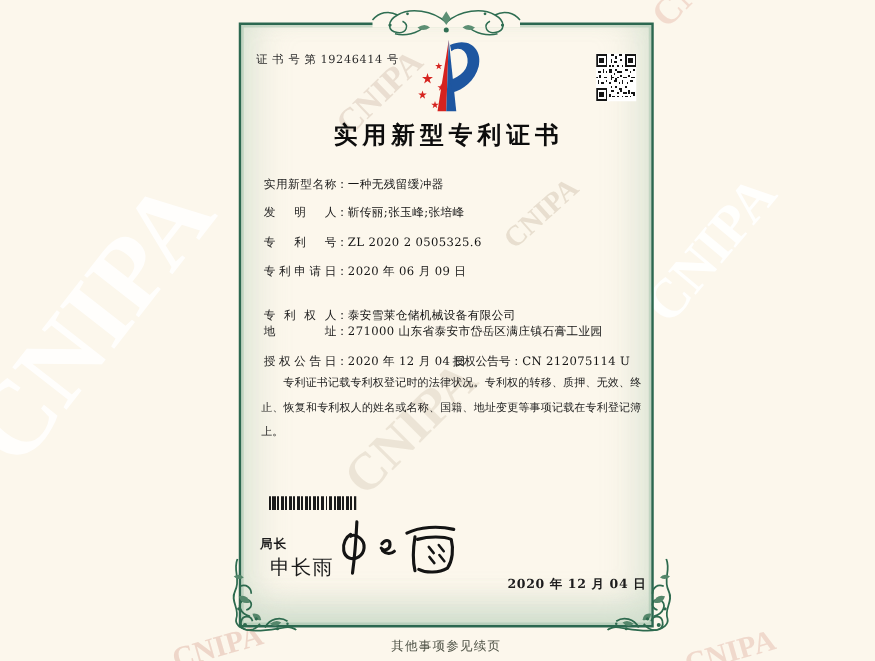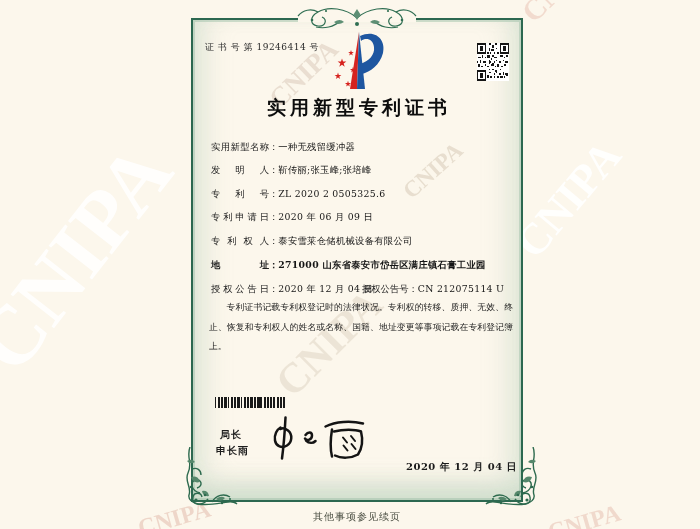--- a/index.html
+++ b/index.html
@@ -47,37 +47,37 @@
   .title{
     position:absolute; left:191px; top:95px; width:332px; text-align:center;
     font-size:19px; font-weight:bold; letter-spacing:4px; text-indent:4px; color:#0d0d0d;
   }
   
   .frow{position:absolute; left:211px; width:302px; font-size:9.3px; white-space:nowrap;}
   .f-label{display:inline-block; width:58px; text-align:justify; text-align-last:justify; color:#222; vertical-align:bottom;}
   .f-colon{color:#222;}
   .f-value{color:#151515; letter-spacing:0.3px;}
   .r1{top:141px;} .r2{top:164px;} .r3{top:188px;} .r4{top:211px;}
-  .r5{top:235px;} .r6{top:259px;font-weight:bold;} .r7{top:283px;}
+  .r5{top:246px;} .r6{top:259px;} .r7{top:283px;}
   .pairB{position:absolute; left:151px; top:0;}
   .pairB .f-label{width:auto; text-align:left; text-align-last:auto;}
   
   .paras{position:absolute; left:209px; top:298px; width:304px;}
   .paras p{
     margin:0; font-size:8.8px; line-height:19.5px; text-indent:2em;
     text-align:justify; color:#1d1d1d;
   }
   
   .barcode{
     position:absolute; left:215px; top:397px; width:70px; height:11px;
     background:repeating-linear-gradient(90deg,#1a1a1a 0 1.5px,#fcf7ec 1.5px 3px,#1a1a1a 3px 5.5px,#fcf7ec 5.5px 6.5px);
   }
   
-  .signer-title{position:absolute; left:220px; top:428px; font-size:10px; font-weight:bold; letter-spacing:1px;}
-  .signer-name{position:absolute; left:216px; top:444px; font-size:10px; font-weight:bold; letter-spacing:1px;}
+  .signer-title{position:absolute; left:208px; top:428px; font-size:10px; font-weight:bold; letter-spacing:1px;}
+  .signer-name{position:absolute; left:216px; top:444px; font-size:16px; font-weight:normal; letter-spacing:1px;}
   .autograph{position:absolute; left:258px; top:412px; width:125px; height:56px;}
   .issue-date{position:absolute; left:406px; top:460px; font-size:10px; font-weight:600; letter-spacing:0.5px;}
   .page-no{position:absolute; left:191px; top:487px; width:332px; text-align:center; font-size:8px; letter-spacing:1px; color:#333;}
   .foot-note{position:absolute; left:191px; top:510px; width:332px; text-align:center; font-size:10px; letter-spacing:1px; color:#4b4f43;}
 </style>
 </head>
 <body>
 
 <div class="page">
 

